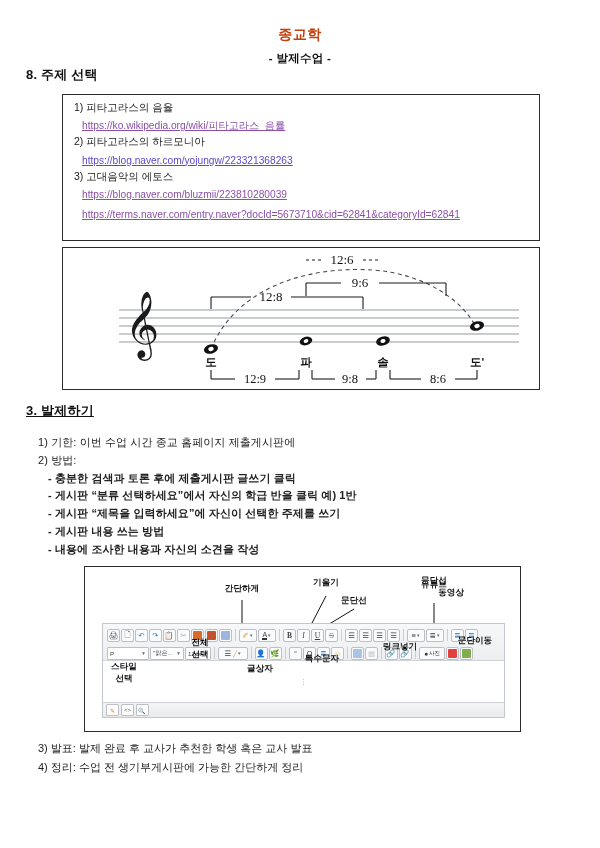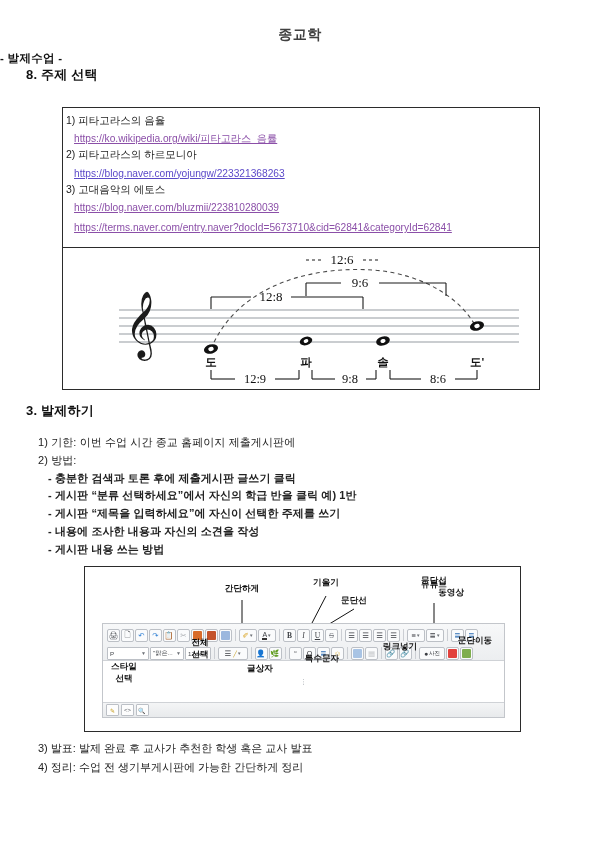--- a/index.html
+++ b/index.html
@@ -21,51 +21,52 @@
     padding: 0;
   }
 
   
   .doc-title {
     text-align: center;
     font-size: 14px;
     font-weight: bold;
     letter-spacing: 0.5px;
     margin: 26px 0 0 0;
-    color: #404040;
+    color: #c2410c;
   }
   .doc-subtitle {
+    text-align: center;
     font-size: 11.5px;
     font-weight: bold;
     margin: 7px 0 0 0;
     color: #111;
     letter-spacing: 0.3px;
   }
 
   
   .section-heading {
     font-size: 13px;
     font-weight: bold;
     color: #111;
     margin: 0;
     letter-spacing: 0.2px;
   }
   #sec2-heading { position: absolute; left: 26px; top: 66px; }
-  #sec3-heading { position: absolute; left: 26px; top: 402px; }
+  #sec3-heading { position: absolute; left: 26px; top: 402px; text-decoration: underline; }
 
   
   .link-box {
     position: absolute;
     left: 62px;
-    top: 107px;
+    top: 94px;
     width: 478px;
     height: 147px;
     border: 1.3px solid #2b2b2b;
     box-sizing: border-box;
-    padding: 6px 4px 4px 3px;
+    padding: 6px 4px 4px 11px;
     background: #fff;
   }
   .link-item-label {
     font-size: 10.5px;
     color: #222;
     line-height: 1.25;
     margin: 0 0 1px 0;
     white-space: nowrap;
   }
   .link-url {
@@ -336,22 +337,22 @@
   </div>
 
   <div id="sec3-heading" class="section-heading">3. 발제하기</div>
 
   <div class="body-list">
     <div class="body-line lvl1">1) 기한: 이번 수업 시간 종교 홈페이지 제출게시판에</div>
     <div class="body-line lvl1">2) 방법:</div>
     <div class="body-line lvl2">- 충분한 검색과 토론 후에 제출게시판 글쓰기 클릭</div>
     <div class="body-line lvl2">- 게시판 “분류 선택하세요”에서 자신의 학급 반을 클릭 예) 1반</div>
     <div class="body-line lvl2">- 게시판 “제목을 입력하세요”에 자신이 선택한 주제를 쓰기</div>
+    <div class="body-line lvl2">- 게시판 내용 쓰는 방법</div>
     <div class="body-line lvl2">- 내용에 조사한 내용과 자신의 소견을 작성</div>
-    <div class="body-line lvl2">- 게시판 내용 쓰는 방법</div>
   </div>
 
   <div class="editor-box">
     <div class="editor-inner">
 
       <svg class="annot-layer" width="419" height="148" viewBox="0 0 419 148" xmlns="http://www.w3.org/2000/svg">
         <line class="lead" x1="148" y1="24" x2="148" y2="47"></line>
         <line class="lead" x1="232" y1="20" x2="218" y2="47"></line>
         <line class="lead" x1="260" y1="33" x2="232" y2="50"></line>
         <line class="lead" x1="340" y1="27" x2="340" y2="50"></line>

